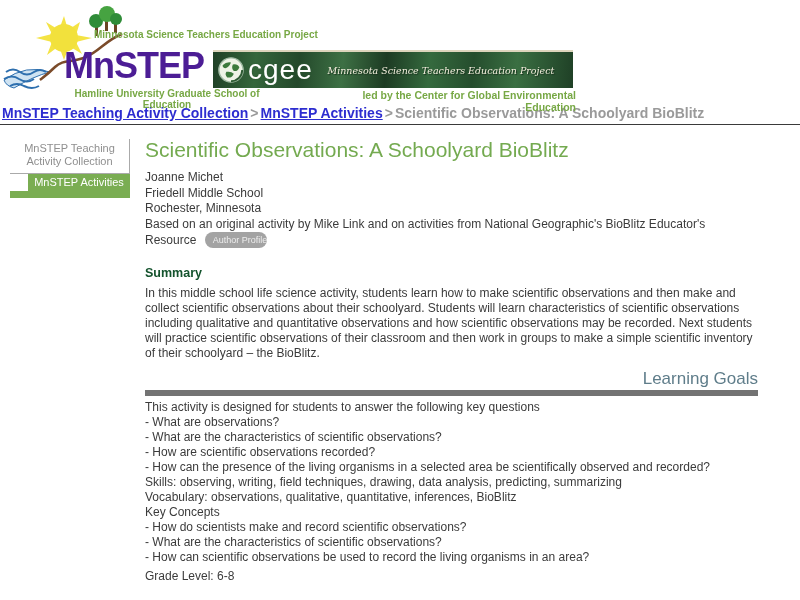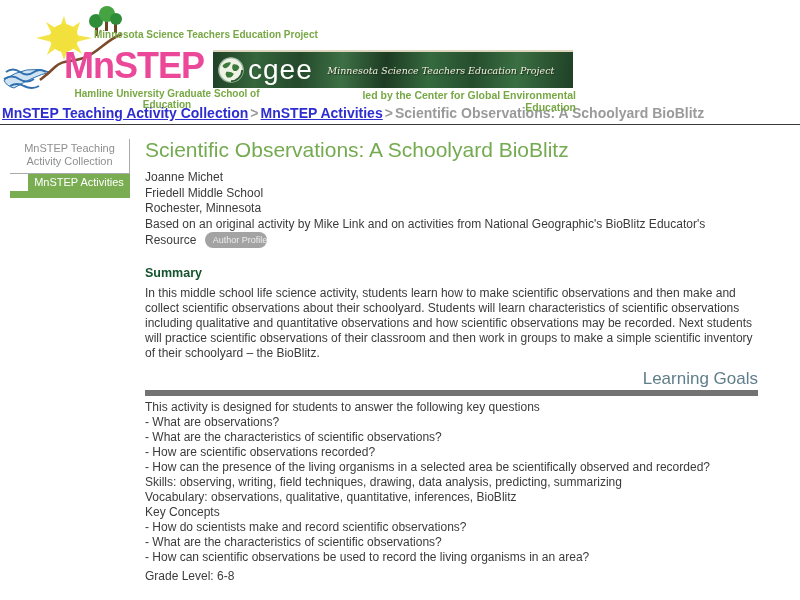--- a/index.html
+++ b/index.html
@@ -4,21 +4,21 @@
 <style>
   * { box-sizing: border-box; margin: 0; padding: 0; }
   html, body { width: 800px; height: 600px; overflow: hidden; background: #fff; }
   body { font-family: "Liberation Sans", sans-serif; color: #3b3b3b; position: relative; }
 
   
   .header { position: relative; height: 104px; background: #fff; }
   .logo-art { position: absolute; left: 0; top: 4px; }
   .tagline-top { position: absolute; left: 94px; top: 29px; font-size: 10px; font-weight: bold; color: #77a845; }
   .mnstep-word { position: absolute; left: 64px; top: 45px; font-size: 36px; font-weight: bold;
-                 color: #ec4899; letter-spacing: -1px; cursor: pointer; }
+                 color: #4c1d95; letter-spacing: -1px; cursor: pointer; }
   .hamline { position: absolute; left: 58px; top: 88px; width: 218px; text-align: center;
              font-size: 10px; font-weight: bold; color: #77a845; }
   .cgee-banner { position: absolute; left: 213px; top: 50px; width: 360px; height: 38px;
                  border-top: 2px solid #ddd5bc; cursor: pointer;
                  background: linear-gradient(95deg,#1f4026 0%,#35663c 12%,#24492b 24%,#3d7044 36%,
                              #1d3b23 48%,#356a3e 60%,#254d2d 72%,#3a6f42 84%,#1f4026 100%);
                  display: flex; align-items: center; }
   .globe { margin-left: 4px; flex: 0 0 auto; }
   .cgee-word { font-size: 28px; font-weight: normal; color: #ffffff; line-height: 34px;
                letter-spacing: 1px; margin-left: 3px; text-shadow: 0 0 2px #2d5a33; }

